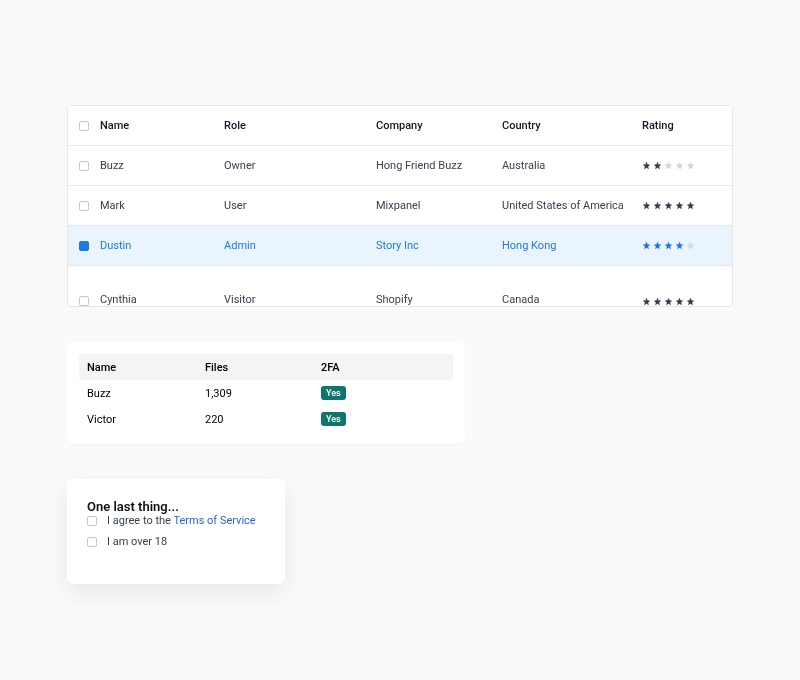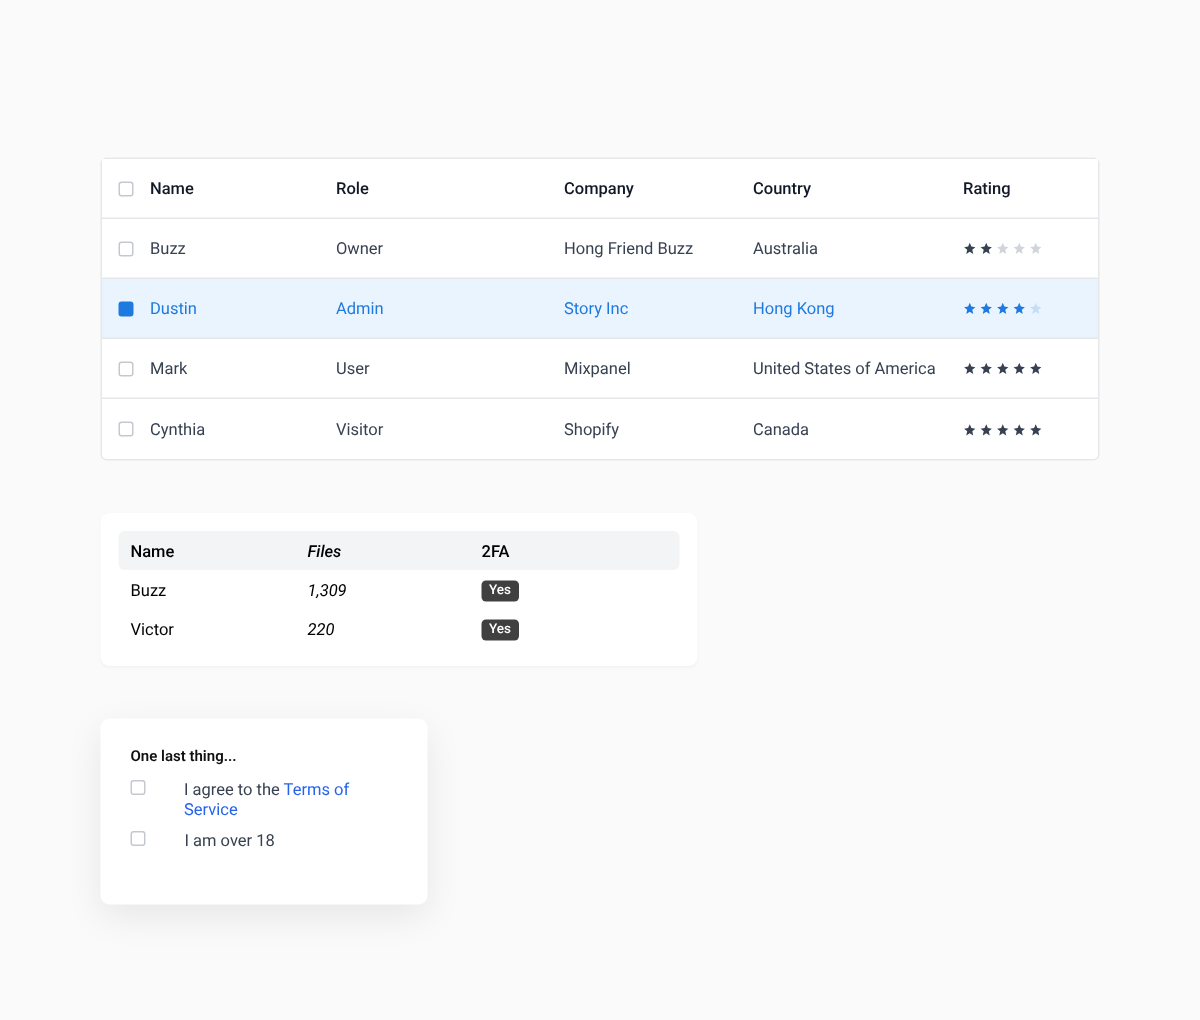--- a/index.html
+++ b/index.html
@@ -14,21 +14,21 @@
       background: #fff;
       font-size: 11px;
       margin-bottom: 35px;
     }
     .main-table .row {
       display: flex;
       align-items: center;
       height: 40px;
       border-bottom: 1px solid #e5e7eb;
     }
-    .main-table .row:last-child { border-bottom: none; }
+    .main-table .row:last-child { border-bottom: none; align-items: flex-end; }
     .main-table .row.header { background: #fff; font-weight: 500; color: #111; }
     .main-table .row.selected { background: #eaf4ff; color: #1f7ae0; }
     .main-table .row.selected .cell { color: #1f7ae0; }
     .col-check { width: 32px; display:flex; align-items:center; justify-content:center; }
     .col-name { width: 124px; padding-left: 0; }
     .col-role { width: 152px; }
     .col-company { width: 126px; }
     .col-country { width: 122px; }
     .col-rating { flex: 1; padding-left: 18px; }
     .cell { color: #374151; }
@@ -56,35 +56,35 @@
       border-radius: 6px;
       padding: 12px;
       font-size: 11px;
       margin-bottom: 35px;
       box-shadow: 0 1px 2px rgba(0,0,0,0.03);
     }
     .small-table .srow { display: flex; align-items: center; height: 26px; }
     .small-table .srow.header { background: #f3f4f6; border-radius: 4px; font-weight: 500; }
     .small-table .scell { padding: 0 8px; }
     .scol-name { width: 118px; }
-    .scol-files { width: 116px; font-style: italic; }
+    .scol-files { width: 116px; }
     .scol-2fa { flex: 1; }
-    .badge { display: inline-block; background: #404040; color: #fff; font-size: 9px; padding: 2px 5px; border-radius: 3px; font-weight: 500; }
+    .badge { display: inline-block; background: #0f766e; color: #fff; font-size: 9px; padding: 2px 5px; border-radius: 3px; font-weight: 500; }
 
     
     .consent {
       width: 218px;
       background: #fff;
       border-radius: 6px;
       padding: 20px;
       font-size: 11px;
       box-shadow: 0 8px 24px rgba(0,0,0,0.08);
     }
-    .consent .title { font-weight: 600; color: #111; margin-bottom: 10px; font-size: 10px; }
-    .consent .opt { display: flex; gap: 26px; margin-bottom: 8px; color: #374151; }
+    .consent .title { font-weight: 600; color: #111; font-size: 13px; }
+    .consent .opt { display: flex; align-items: center; gap: 10px; margin-bottom: 8px; color: #374151; }
     .consent .opt:last-child { margin-bottom: 16px; }
     .consent a { color: #2563eb; text-decoration: none; }
     .chk-sm { width: 10px; height: 10px; border: 1px solid #c4c8cf; border-radius: 2px; background: #fff; }
   </style>
 </head>
 <body>
 
 <div class="canvas">
 
   <div class="main-table">
@@ -130,20 +130,58 @@
                 </svg>
               </span>
               <span class="star empty">
                 <svg viewBox="0 0 24 24">
                   <path d="M12 2l2.9 6.9L22 10l-5.5 4.8L18.2 22 12 18.3 5.8 22l1.7-7.2L2 10l7.1-1.1z"></path>
                 </svg>
               </span>
             </div>
           </div>
         </div>
+        <div class="row">
+          <div class="col-check">
+            <div class="chk"></div>
+          </div>
+          <div class="cell col-name">Mark</div>
+          <div class="cell col-role">User</div>
+          <div class="cell col-company">Mixpanel</div>
+          <div class="cell col-country">United States of America</div>
+          <div class="cell col-rating">
+            <div class="stars">
+              <span class="star filled">
+                <svg viewBox="0 0 24 24">
+                  <path d="M12 2l2.9 6.9L22 10l-5.5 4.8L18.2 22 12 18.3 5.8 22l1.7-7.2L2 10l7.1-1.1z"></path>
+                </svg>
+              </span>
+              <span class="star filled">
+                <svg viewBox="0 0 24 24">
+                  <path d="M12 2l2.9 6.9L22 10l-5.5 4.8L18.2 22 12 18.3 5.8 22l1.7-7.2L2 10l7.1-1.1z"></path>
+                </svg>
+              </span>
+              <span class="star filled">
+                <svg viewBox="0 0 24 24">
+                  <path d="M12 2l2.9 6.9L22 10l-5.5 4.8L18.2 22 12 18.3 5.8 22l1.7-7.2L2 10l7.1-1.1z"></path>
+                </svg>
+              </span>
+              <span class="star filled">
+                <svg viewBox="0 0 24 24">
+                  <path d="M12 2l2.9 6.9L22 10l-5.5 4.8L18.2 22 12 18.3 5.8 22l1.7-7.2L2 10l7.1-1.1z"></path>
+                </svg>
+              </span>
+              <span class="star filled">
+                <svg viewBox="0 0 24 24">
+                  <path d="M12 2l2.9 6.9L22 10l-5.5 4.8L18.2 22 12 18.3 5.8 22l1.7-7.2L2 10l7.1-1.1z"></path>
+                </svg>
+              </span>
+            </div>
+          </div>
+        </div>
         <div class="row selected">
           <div class="col-check">
             <div class="chk checked"></div>
           </div>
           <div class="cell col-name">Dustin</div>
           <div class="cell col-role">Admin</div>
           <div class="cell col-company">Story Inc</div>
           <div class="cell col-country">Hong Kong</div>
           <div class="cell col-rating">
             <div class="stars">
@@ -161,58 +199,20 @@
                 <svg viewBox="0 0 24 24">
                   <path d="M12 2l2.9 6.9L22 10l-5.5 4.8L18.2 22 12 18.3 5.8 22l1.7-7.2L2 10l7.1-1.1z"></path>
                 </svg>
               </span>
               <span class="star filled">
                 <svg viewBox="0 0 24 24">
                   <path d="M12 2l2.9 6.9L22 10l-5.5 4.8L18.2 22 12 18.3 5.8 22l1.7-7.2L2 10l7.1-1.1z"></path>
                 </svg>
               </span>
               <span class="star empty">
-                <svg viewBox="0 0 24 24">
-                  <path d="M12 2l2.9 6.9L22 10l-5.5 4.8L18.2 22 12 18.3 5.8 22l1.7-7.2L2 10l7.1-1.1z"></path>
-                </svg>
-              </span>
-            </div>
-          </div>
-        </div>
-        <div class="row">
-          <div class="col-check">
-            <div class="chk"></div>
-          </div>
-          <div class="cell col-name">Mark</div>
-          <div class="cell col-role">User</div>
-          <div class="cell col-company">Mixpanel</div>
-          <div class="cell col-country">United States of America</div>
-          <div class="cell col-rating">
-            <div class="stars">
-              <span class="star filled">
-                <svg viewBox="0 0 24 24">
-                  <path d="M12 2l2.9 6.9L22 10l-5.5 4.8L18.2 22 12 18.3 5.8 22l1.7-7.2L2 10l7.1-1.1z"></path>
-                </svg>
-              </span>
-              <span class="star filled">
-                <svg viewBox="0 0 24 24">
-                  <path d="M12 2l2.9 6.9L22 10l-5.5 4.8L18.2 22 12 18.3 5.8 22l1.7-7.2L2 10l7.1-1.1z"></path>
-                </svg>
-              </span>
-              <span class="star filled">
-                <svg viewBox="0 0 24 24">
-                  <path d="M12 2l2.9 6.9L22 10l-5.5 4.8L18.2 22 12 18.3 5.8 22l1.7-7.2L2 10l7.1-1.1z"></path>
-                </svg>
-              </span>
-              <span class="star filled">
-                <svg viewBox="0 0 24 24">
-                  <path d="M12 2l2.9 6.9L22 10l-5.5 4.8L18.2 22 12 18.3 5.8 22l1.7-7.2L2 10l7.1-1.1z"></path>
-                </svg>
-              </span>
-              <span class="star filled">
                 <svg viewBox="0 0 24 24">
                   <path d="M12 2l2.9 6.9L22 10l-5.5 4.8L18.2 22 12 18.3 5.8 22l1.7-7.2L2 10l7.1-1.1z"></path>
                 </svg>
               </span>
             </div>
           </div>
         </div>
         <div class="row">
           <div class="col-check">
             <div class="chk"></div>

